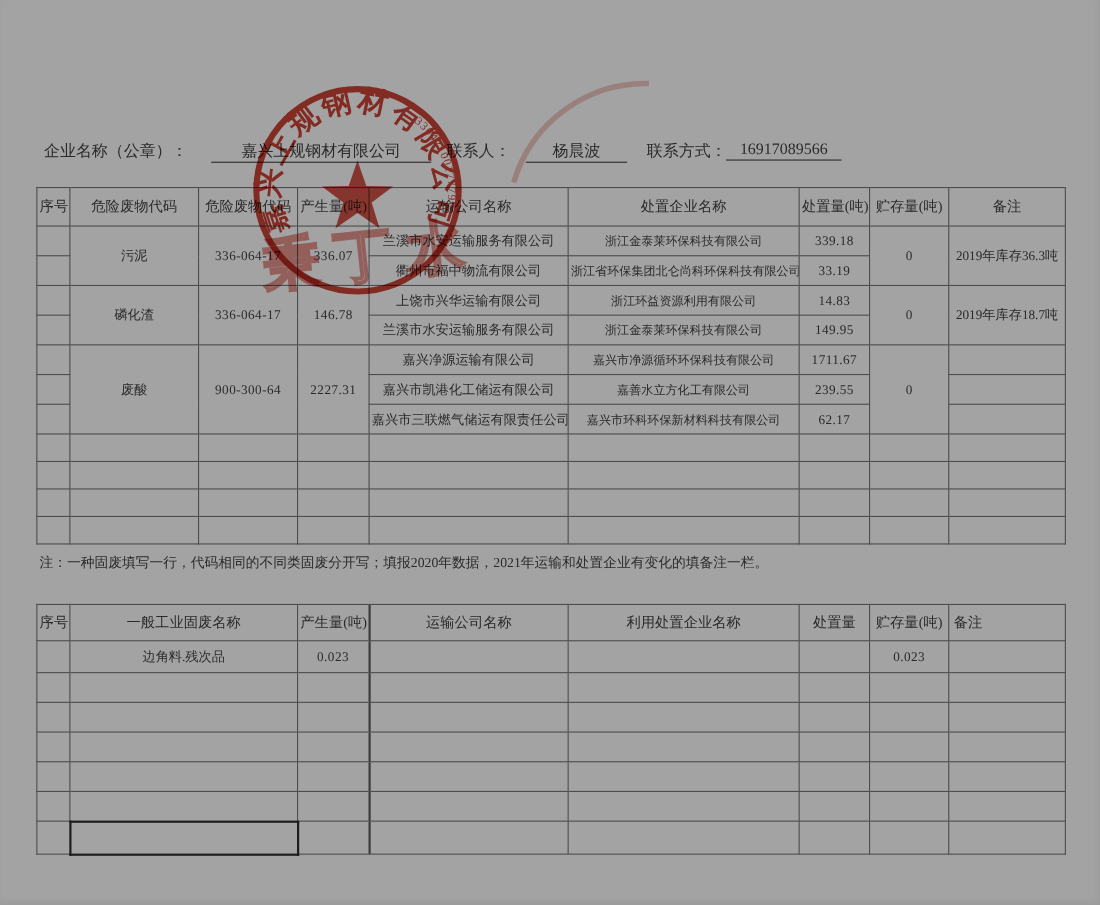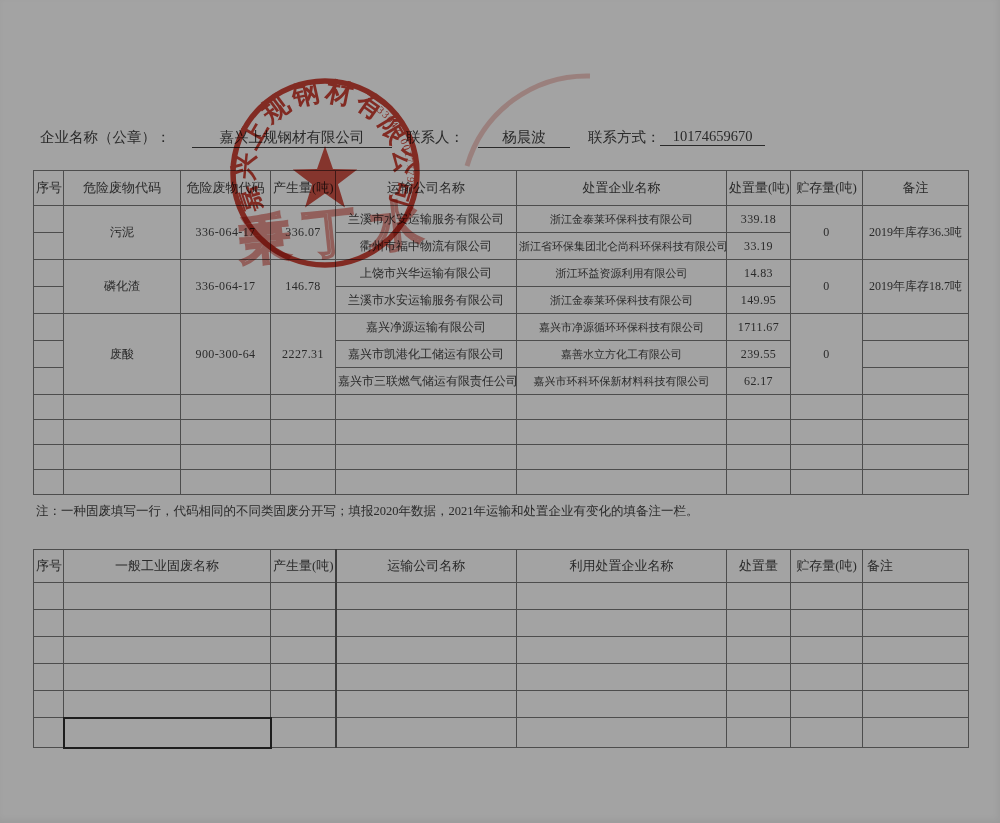--- a/index.html
+++ b/index.html
@@ -53,21 +53,21 @@
 <body>
 
 <div class="page">
 
   <div class="hdrline">
     <span class="lbl" style="left:40px;">企业名称（公章）：</span>
     <span class="u" style="left:192px;width:200px;">嘉兴上规钢材有限公司</span>
     <span class="lbl" style="left:406px;">联系人：</span>
     <span class="u" style="left:478px;width:92px;">杨晨波</span>
     <span class="lbl" style="left:588px;text-align:center;">联系方式：</span>
-    <span class="u" style="left:660px;width:105px;">10174659670</span>
+    <span class="u" style="left:660px;width:105px;">16917089566</span>
   </div>
 
   <table id="t1">
     <colgroup>
         <col style="width: 30px;">
         <col style="width: 117px;">
         <col style="width: 90px;">
         <col style="width: 65px;">
         <col style="width: 181px;">
         <col style="width: 210px;">
@@ -214,20 +214,30 @@
           <th>一般工业固废名称</th>
           <th>产生量(吨)</th>
           <th>运输公司名称</th>
           <th>利用处置企业名称</th>
           <th>处置量</th>
           <th>贮存量(吨)</th>
           <th class="remark-h">备注</th>
         </tr>
       </thead>
     <tbody>
+        <tr>
+          <td></td>
+          <td>边角料.残次品</td>
+          <td class="num">0.023</td>
+          <td class="co"></td>
+          <td class="co"></td>
+          <td class="num"></td>
+          <td class="num">0.023</td>
+          <td class="remark"></td>
+        </tr>
         <tr class="empty">
           <td></td>
           <td></td>
           <td></td>
           <td></td>
           <td></td>
           <td></td>
           <td></td>
           <td></td>
         </tr>

